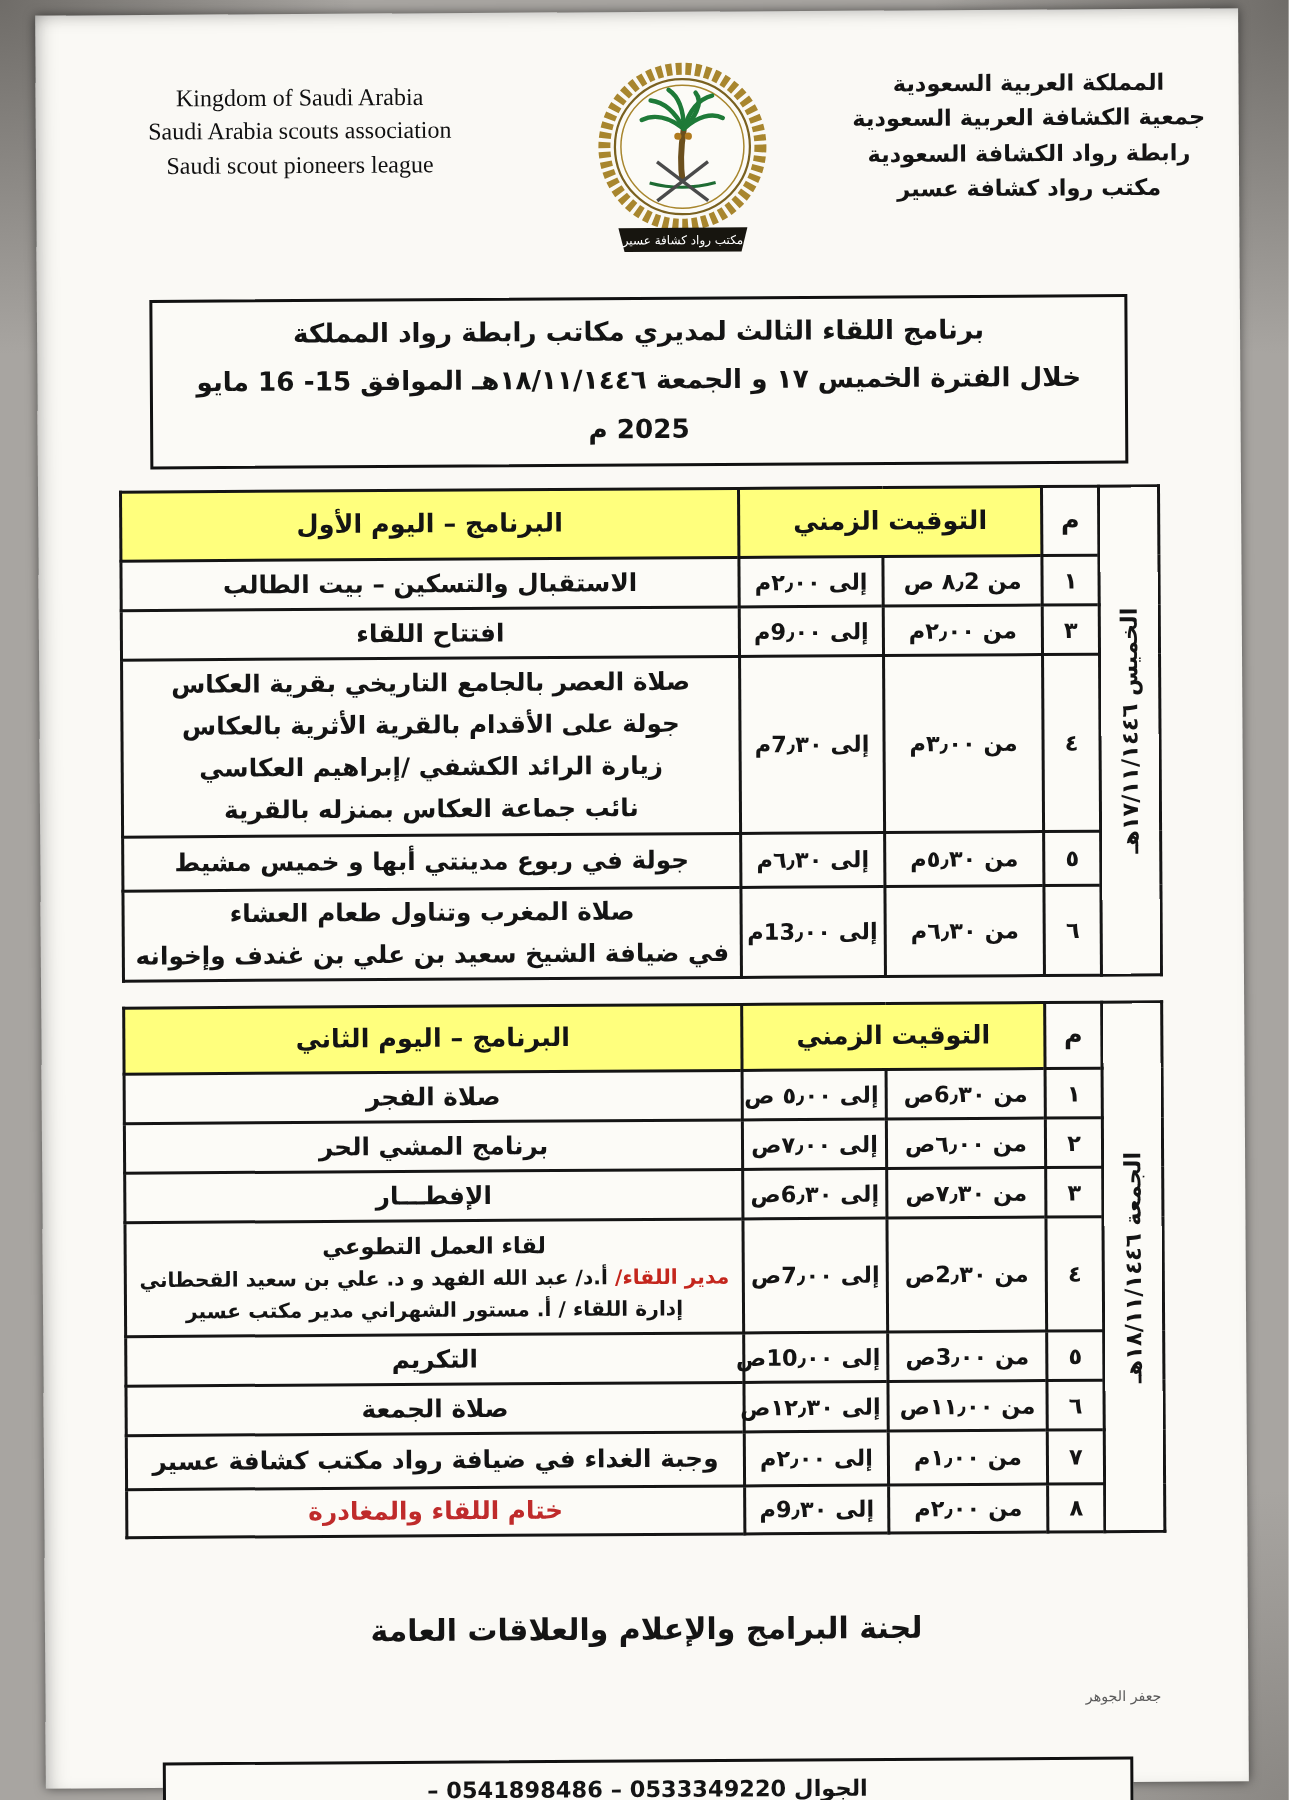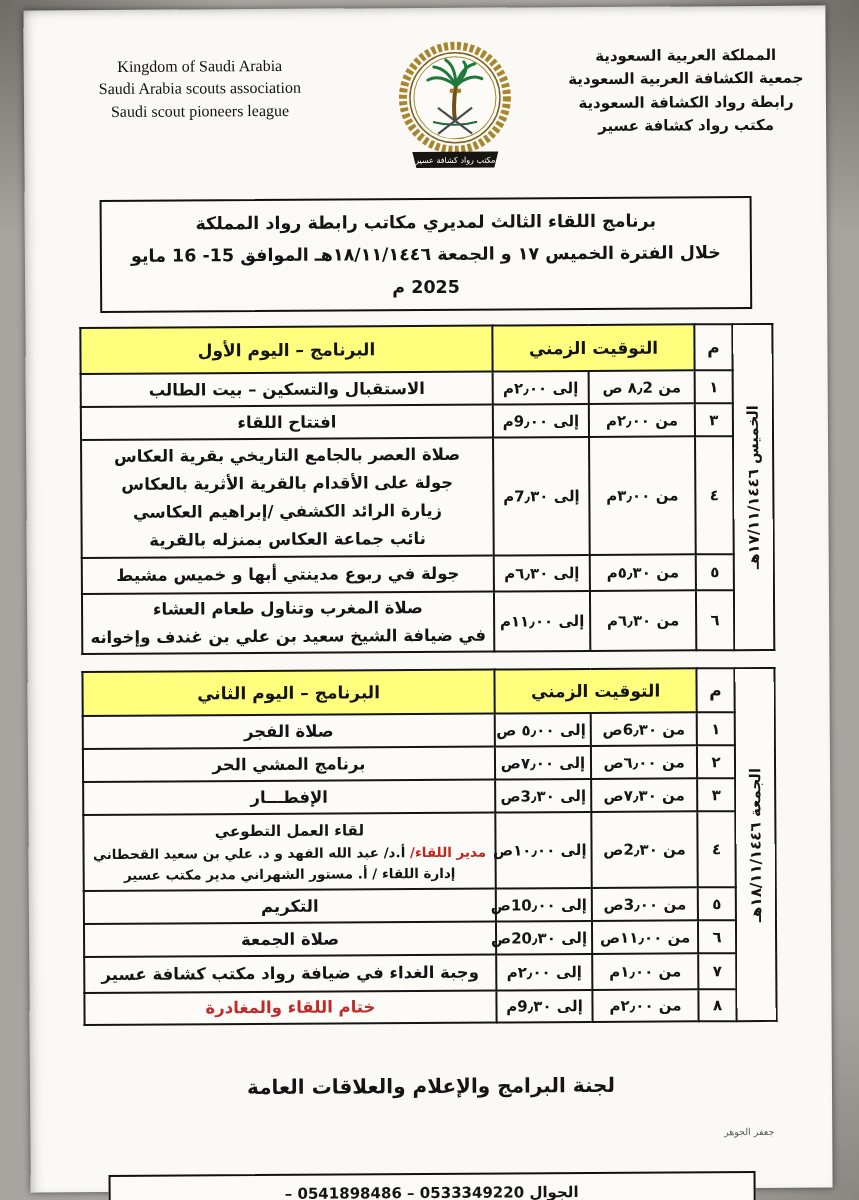--- a/index.html
+++ b/index.html
@@ -142,21 +142,21 @@
       </tr>
       <tr class="h36">
         <td class="num">٥</td>
         <td class="time">من ٥٫٣٠م</td>
         <td class="time">إلى ٦٫٣٠م</td>
         <td class="prog">جولة في ربوع مدينتي أبها و خميس مشيط</td>
       </tr>
       <tr class="h58">
         <td class="num">٦</td>
         <td class="time">من ٦٫٣٠م</td>
-        <td class="time">إلى ١١٫٠٠م</td>
+        <td class="time">إلى 13٫٠٠م</td>
         <td class="prog">صلاة المغرب وتناول طعام العشاء
 في ضيافة الشيخ سعيد بن علي بن غندف وإخوانه</td>
       </tr>
     </tbody>
       </table>
 
     <table class="sched" dir="rtl" style="margin-top:16px">
       <colgroup>
           <col class="c-day">
           <col class="c-num">
@@ -183,43 +183,43 @@
       </tr>
       <tr class="h33">
         <td class="num">٢</td>
         <td class="time">من ٦٫٠٠ص</td>
         <td class="time">إلى ٧٫٠٠ص</td>
         <td class="prog">برنامج المشي الحر</td>
       </tr>
       <tr class="h33">
         <td class="num">٣</td>
         <td class="time">من ٧٫٣٠ص</td>
-        <td class="time">إلى 3٫٣٠ص</td>
+        <td class="time">إلى 6٫٣٠ص</td>
         <td class="prog">الإفطـــار</td>
       </tr>
       <tr class="h76">
         <td class="num">٤</td>
         <td class="time">من 2٫٣٠ص</td>
-        <td class="time">إلى ١٠٫٠٠ص</td>
+        <td class="time">إلى 7٫٠٠ص</td>
         <td class="multi-prog">
           <div class="l1">لقاء العمل التطوعي</div>
           <div class="l23"><span class="red">مدير اللقاء/</span><span> أ.د/ عبد الله الفهد و د. علي بن سعيد القحطاني</span></div>
           <div class="l23">إدارة اللقاء / أ. مستور الشهراني مدير مكتب عسير</div>
         </td>
       </tr>
       <tr class="h33">
         <td class="num">٥</td>
         <td class="time">من 3٫٠٠ص</td>
         <td class="time">إلى 10٫٠٠ص</td>
         <td class="prog">التكريم</td>
       </tr>
       <tr class="h33">
         <td class="num">٦</td>
         <td class="time">من ١١٫٠٠ص</td>
-        <td class="time">إلى 20٫٣٠ص</td>
+        <td class="time">إلى ١٢٫٣٠ص</td>
         <td class="prog">صلاة الجمعة</td>
       </tr>
       <tr class="h36">
         <td class="num">٧</td>
         <td class="time">من ١٫٠٠م</td>
         <td class="time">إلى ٢٫٠٠م</td>
         <td class="prog">وجبة الغداء في ضيافة رواد مكتب كشافة عسير</td>
       </tr>
       <tr class="h32">
         <td class="num">٨</td>

